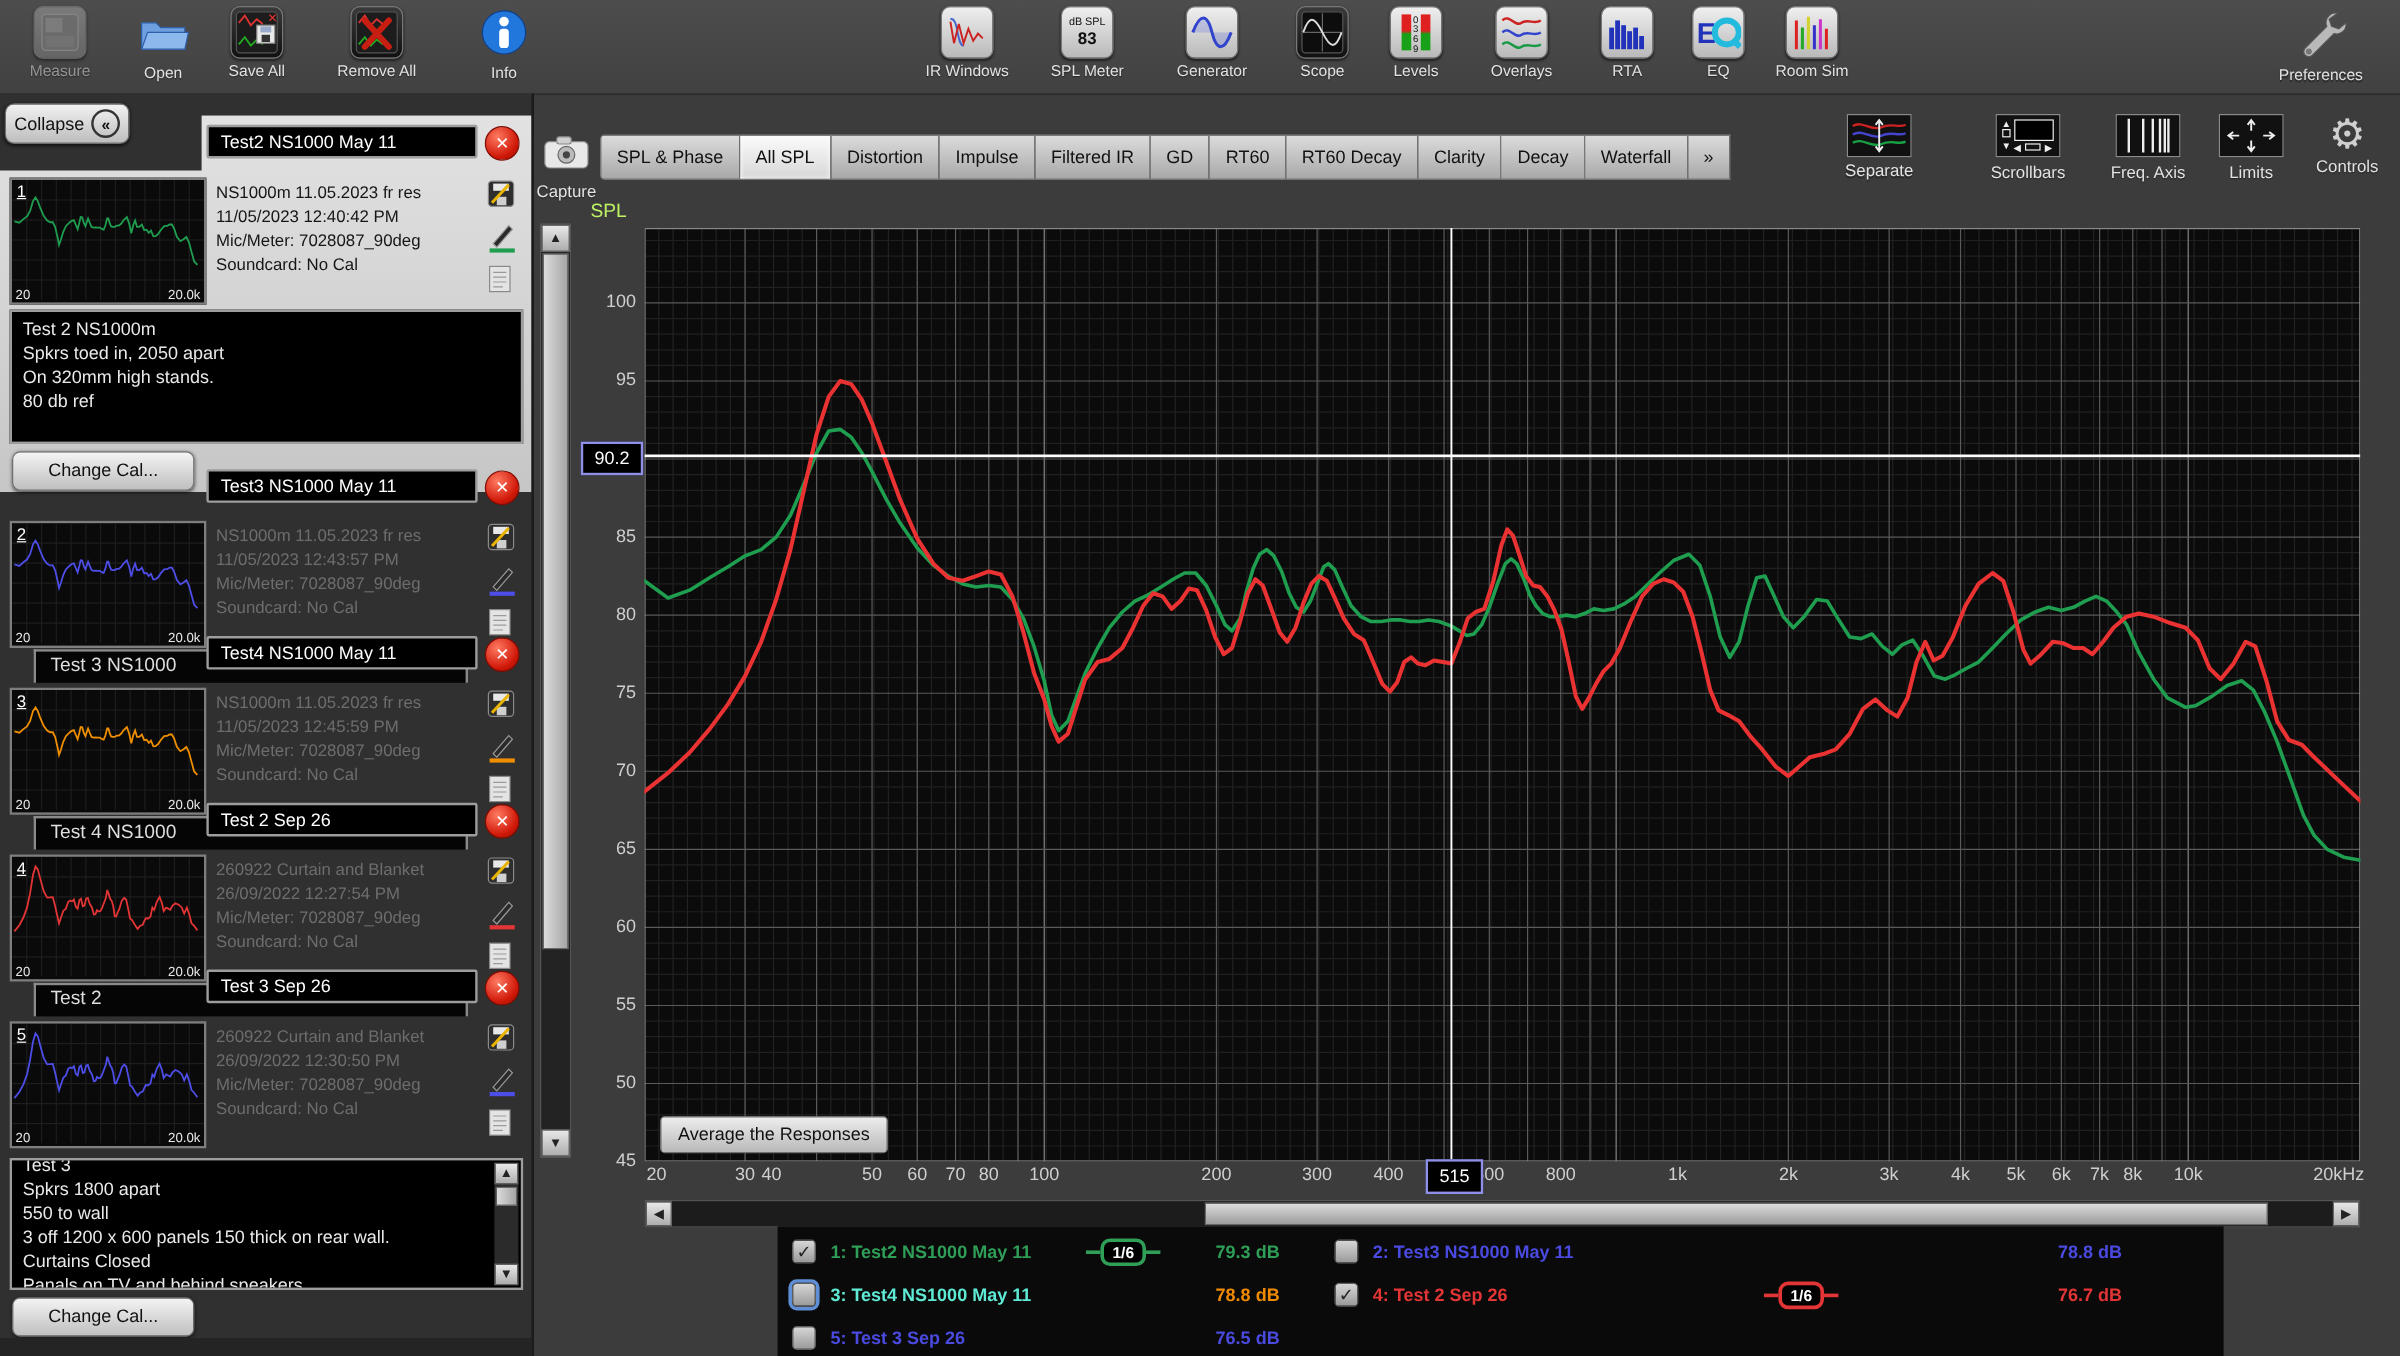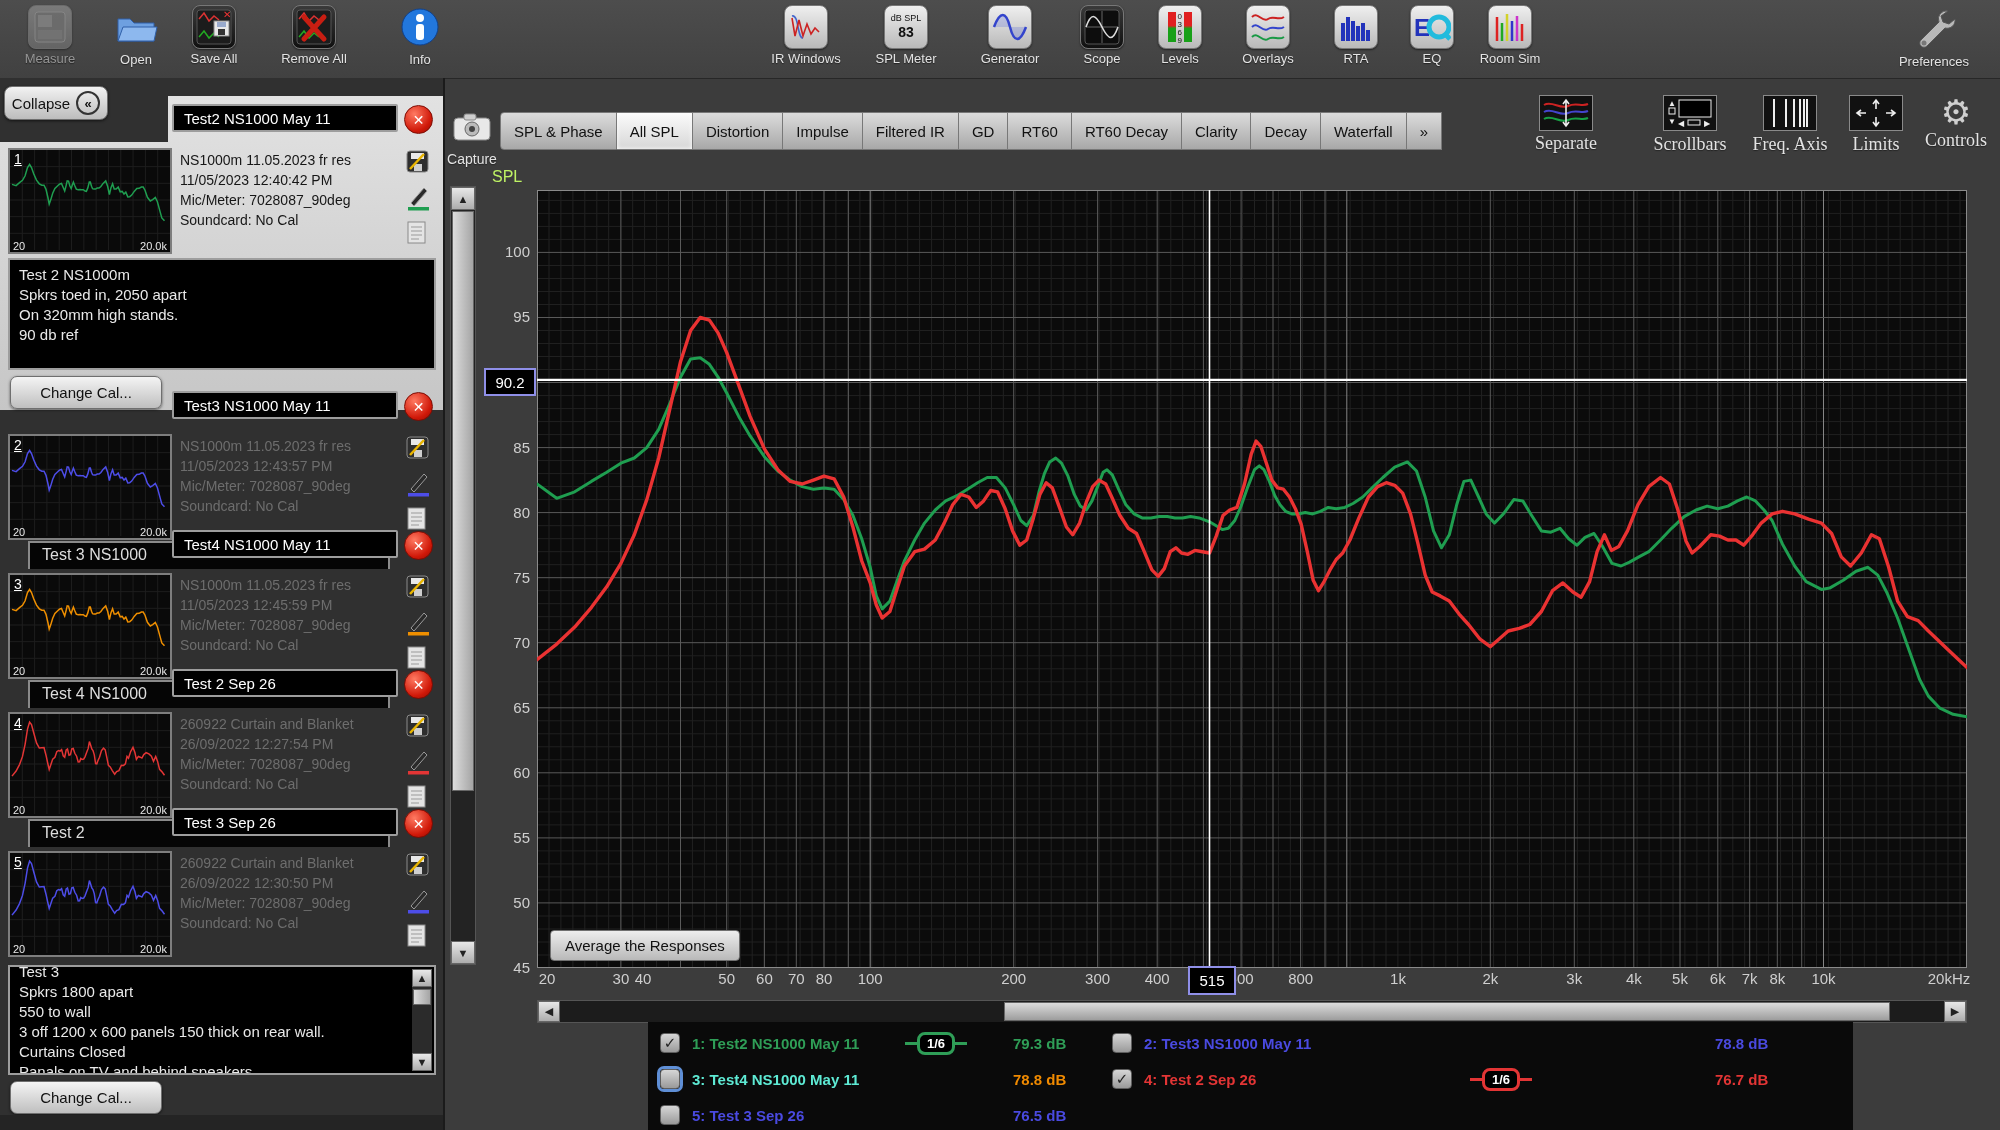--- a/index.html
+++ b/index.html
@@ -13,21 +13,21 @@
   .tlabel{display:block;font-size:13px;color:#e3e3e3;margin-top:1px;text-shadow:0 1px 1px #222;}
   .titem.disabled .tlabel{color:#959595;}
   .sq{width:42px;height:42px;border-radius:8px;background:linear-gradient(#efefef,#b9b9b9);border:1px solid #777;display:inline-flex;align-items:center;justify-content:center;box-shadow:0 1px 2px rgba(0,0,0,.5);}
   .sqdark{background:linear-gradient(#3a3a3a,#101010);}
   
   .tab{height:36px;display:flex;align-items:center;padding:0 13px;font-size:15px;color:#111;
        background:linear-gradient(#dcdcdc,#a8a8a8);border:1px solid #787878;border-left-width:0;cursor:pointer;white-space:nowrap;}
   .tab:first-child{border-left-width:1px;border-radius:4px 0 0 4px;}
   .tab.active{background:linear-gradient(#fbfbfb,#d7d7d7);box-shadow:inset 0 0 4px #fff;}
   .rbtn{position:absolute;width:110px;text-align:center;cursor:pointer;}
-  .rbtn .tlabel{font-size:18px;font-family:Liberation Serif, serif;}
+  .rbtn .tlabel{font-size:14px;}
   .ricon{display:inline-flex;align-items:center;justify-content:center;width:52px;height:34px;background:#111;border:1px solid #8a8a8a;color:#eee;}
   
   #sidebar{left:0;top:78px;width:443px;height:1052px;background:#303030;border-right:2px solid #1b1b1b;}
   .panel1{position:absolute;left:0;top:18px;width:443px;height:314px;background:linear-gradient(#e2e2e2,#c6c6c6);
           clip-path:polygon(168px 0,100% 0,100% 100%,0 100%,0 46px,168px 46px);}
   #collapse-btn{position:absolute;left:4px;top:8px;width:102px;height:32px;background:linear-gradient(#f2f2f2,#bdbdbd);
         border:1px solid #6f6f6f;border-radius:8px;display:flex;align-items:center;justify-content:center;gap:6px;
         font-size:15px;color:#111;cursor:pointer;box-shadow:0 1px 3px rgba(0,0,0,.6);}
   #collapse-btn .circ{width:20px;height:20px;border-radius:50%;border:2px solid #333;display:inline-flex;align-items:center;justify-content:center;font-size:13px;font-weight:bold;}
   .namefield{position:absolute;left:172px;width:226px;height:28px;background:#000;border:2px solid #9d9d9d;border-radius:2px;
@@ -288,21 +288,21 @@
                   <line x1="6" y1="11" x2="17" y2="11"></line>
                   <line x1="6" y1="15" x2="17" y2="15"></line>
                   <line x1="6" y1="19" x2="14" y2="19"></line>
                 </g>
               </svg></div>
           </div>
           <div class="notesbox abs" style="top: 180px; height: 112px;">
             <div>Test 2  NS1000m</div>
             <div>Spkrs toed in, 2050 apart</div>
             <div>On 320mm high stands.</div>
-            <div>90 db ref</div>
+            <div>80 db ref</div>
           </div>
           <div class="changecal abs" style="top: 298px;">Change Cal...</div>
         </div>
         <div>
           <div class="namefield abs" style="top: 313px;">Test3 NS1000 May 11</div>
           <div class="xbtn abs" style="top: 314px;">✕</div>
           <div class="thumb abs" style="top: 356px;"><svg width="160" height="100">
               <line x1="12.307692307692308" y1="0" x2="12.307692307692308" y2="100" stroke="#1e1e1e"></line>
               <line x1="24.615384615384617" y1="0" x2="24.615384615384617" y2="100" stroke="#1e1e1e"></line>
               <line x1="36.92307692307692" y1="0" x2="36.92307692307692" y2="100" stroke="#1e1e1e"></line>

